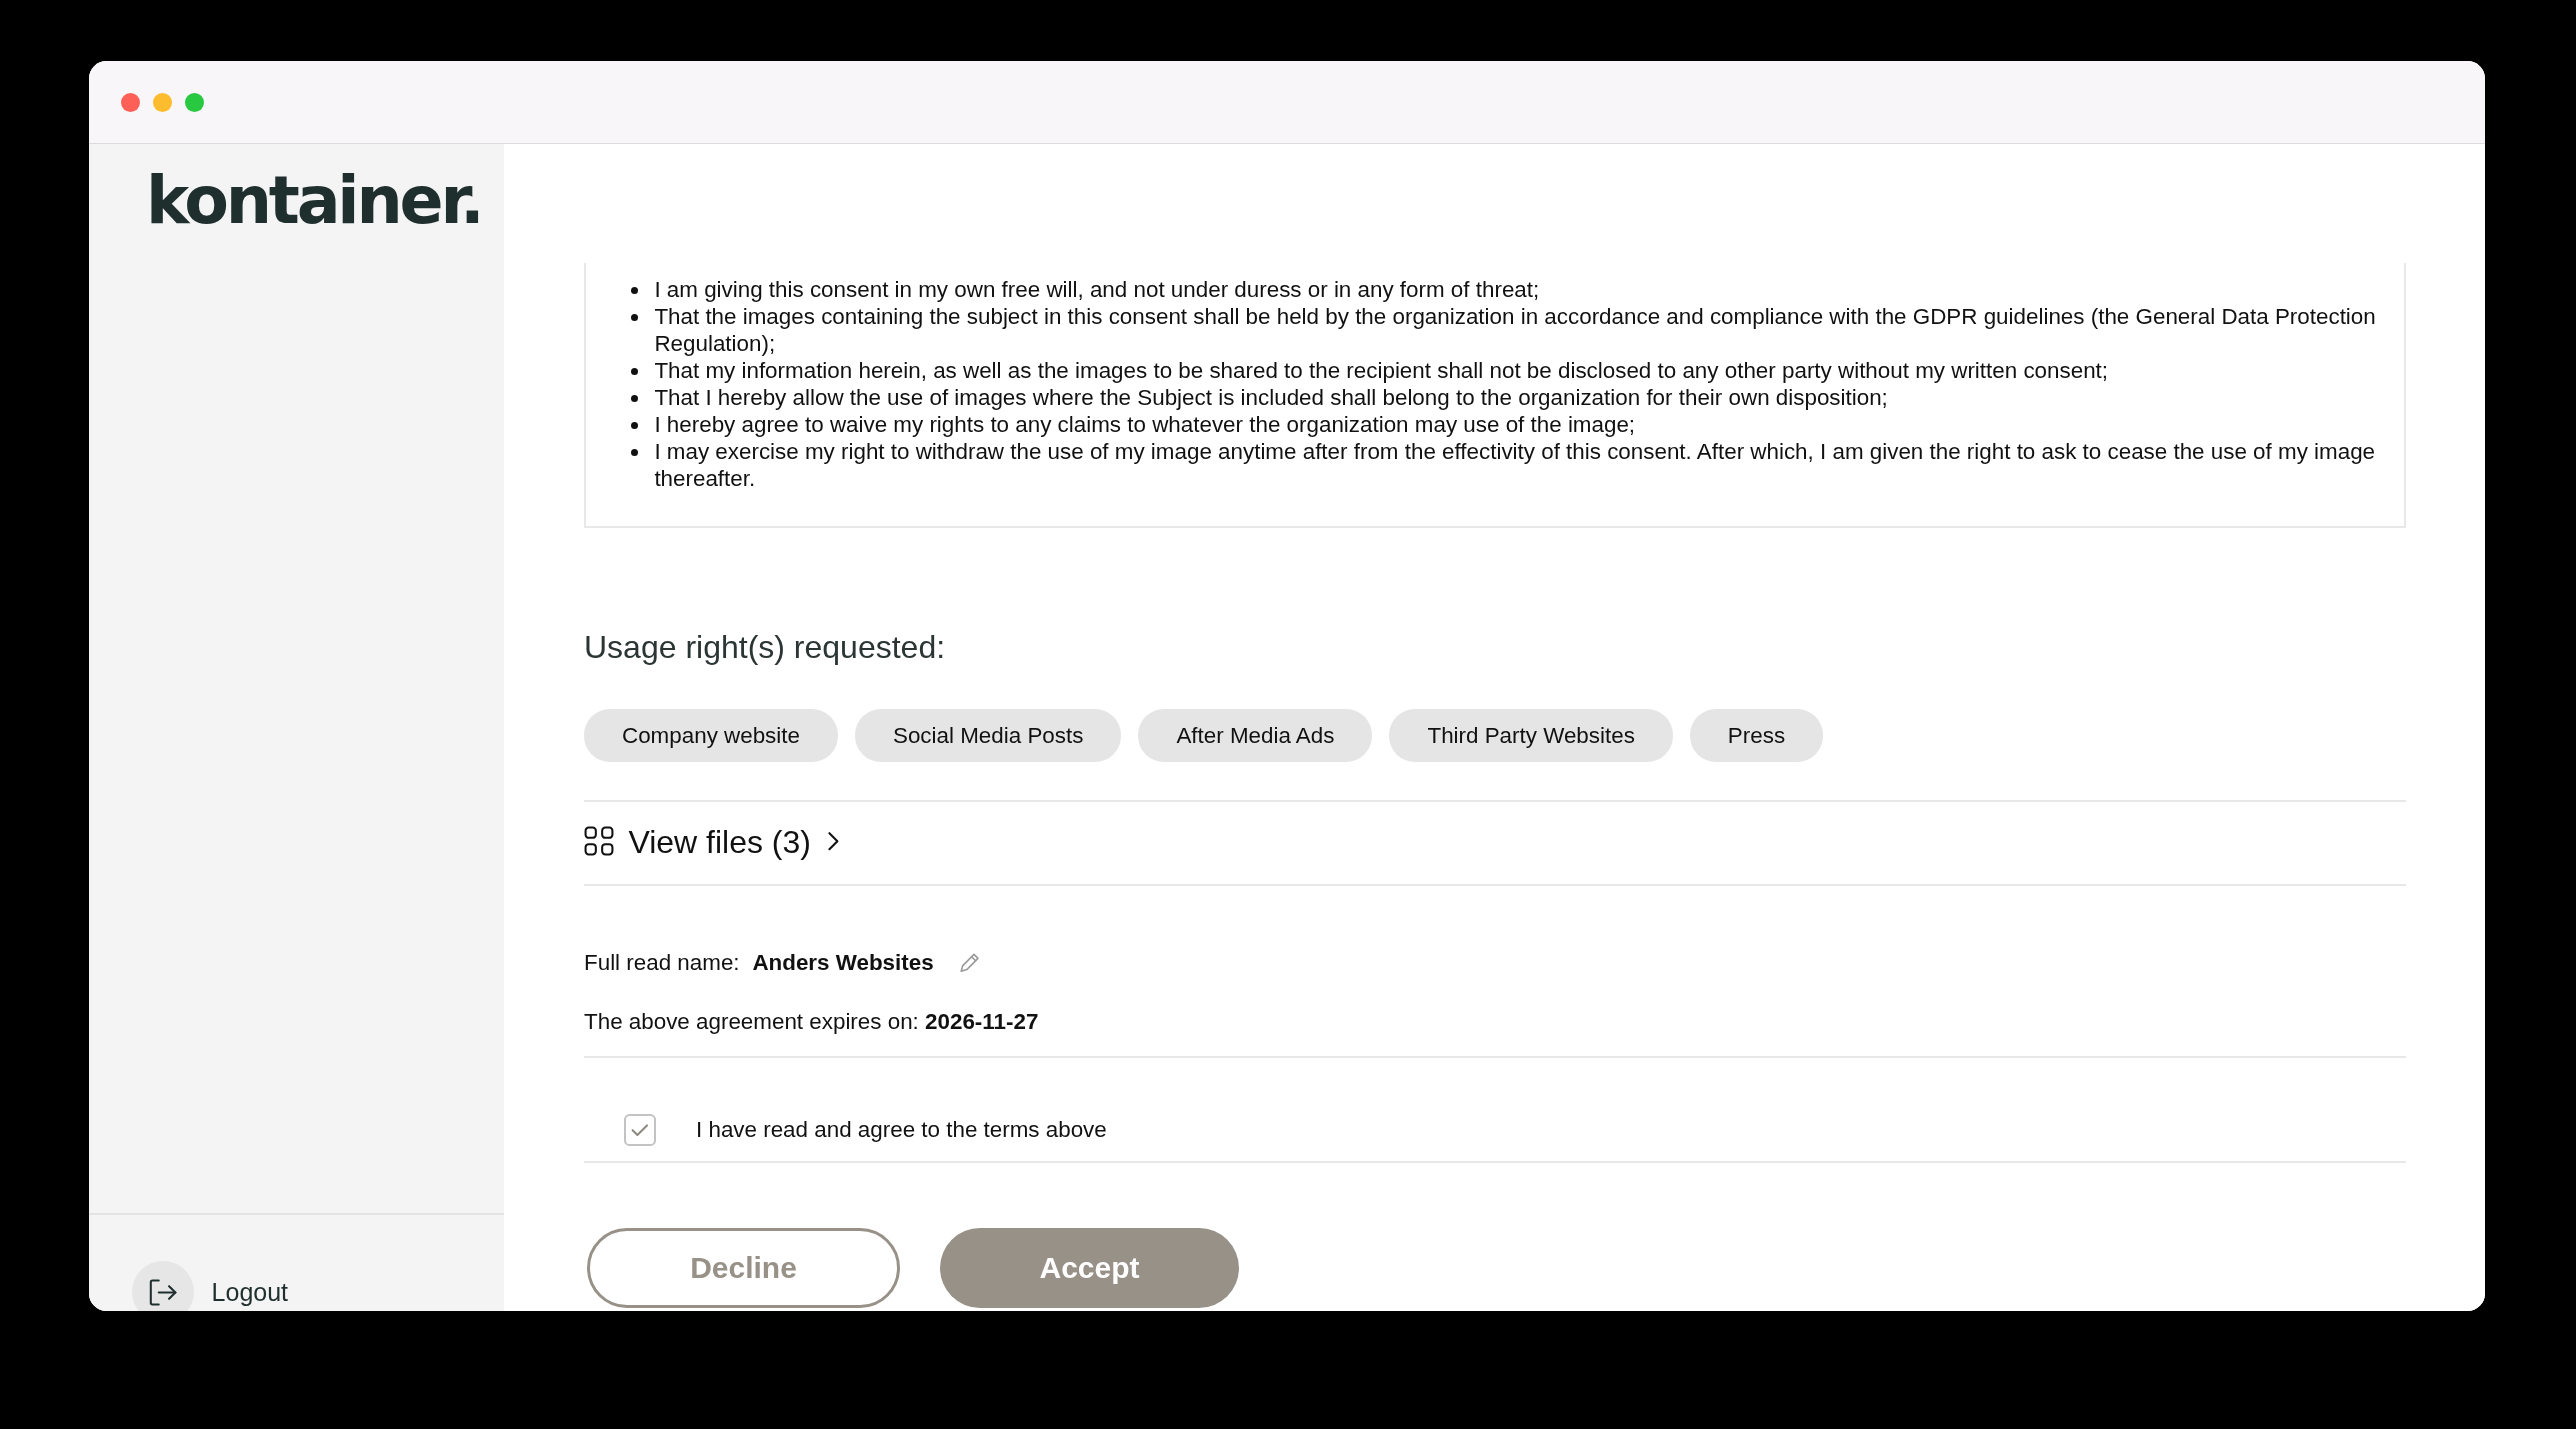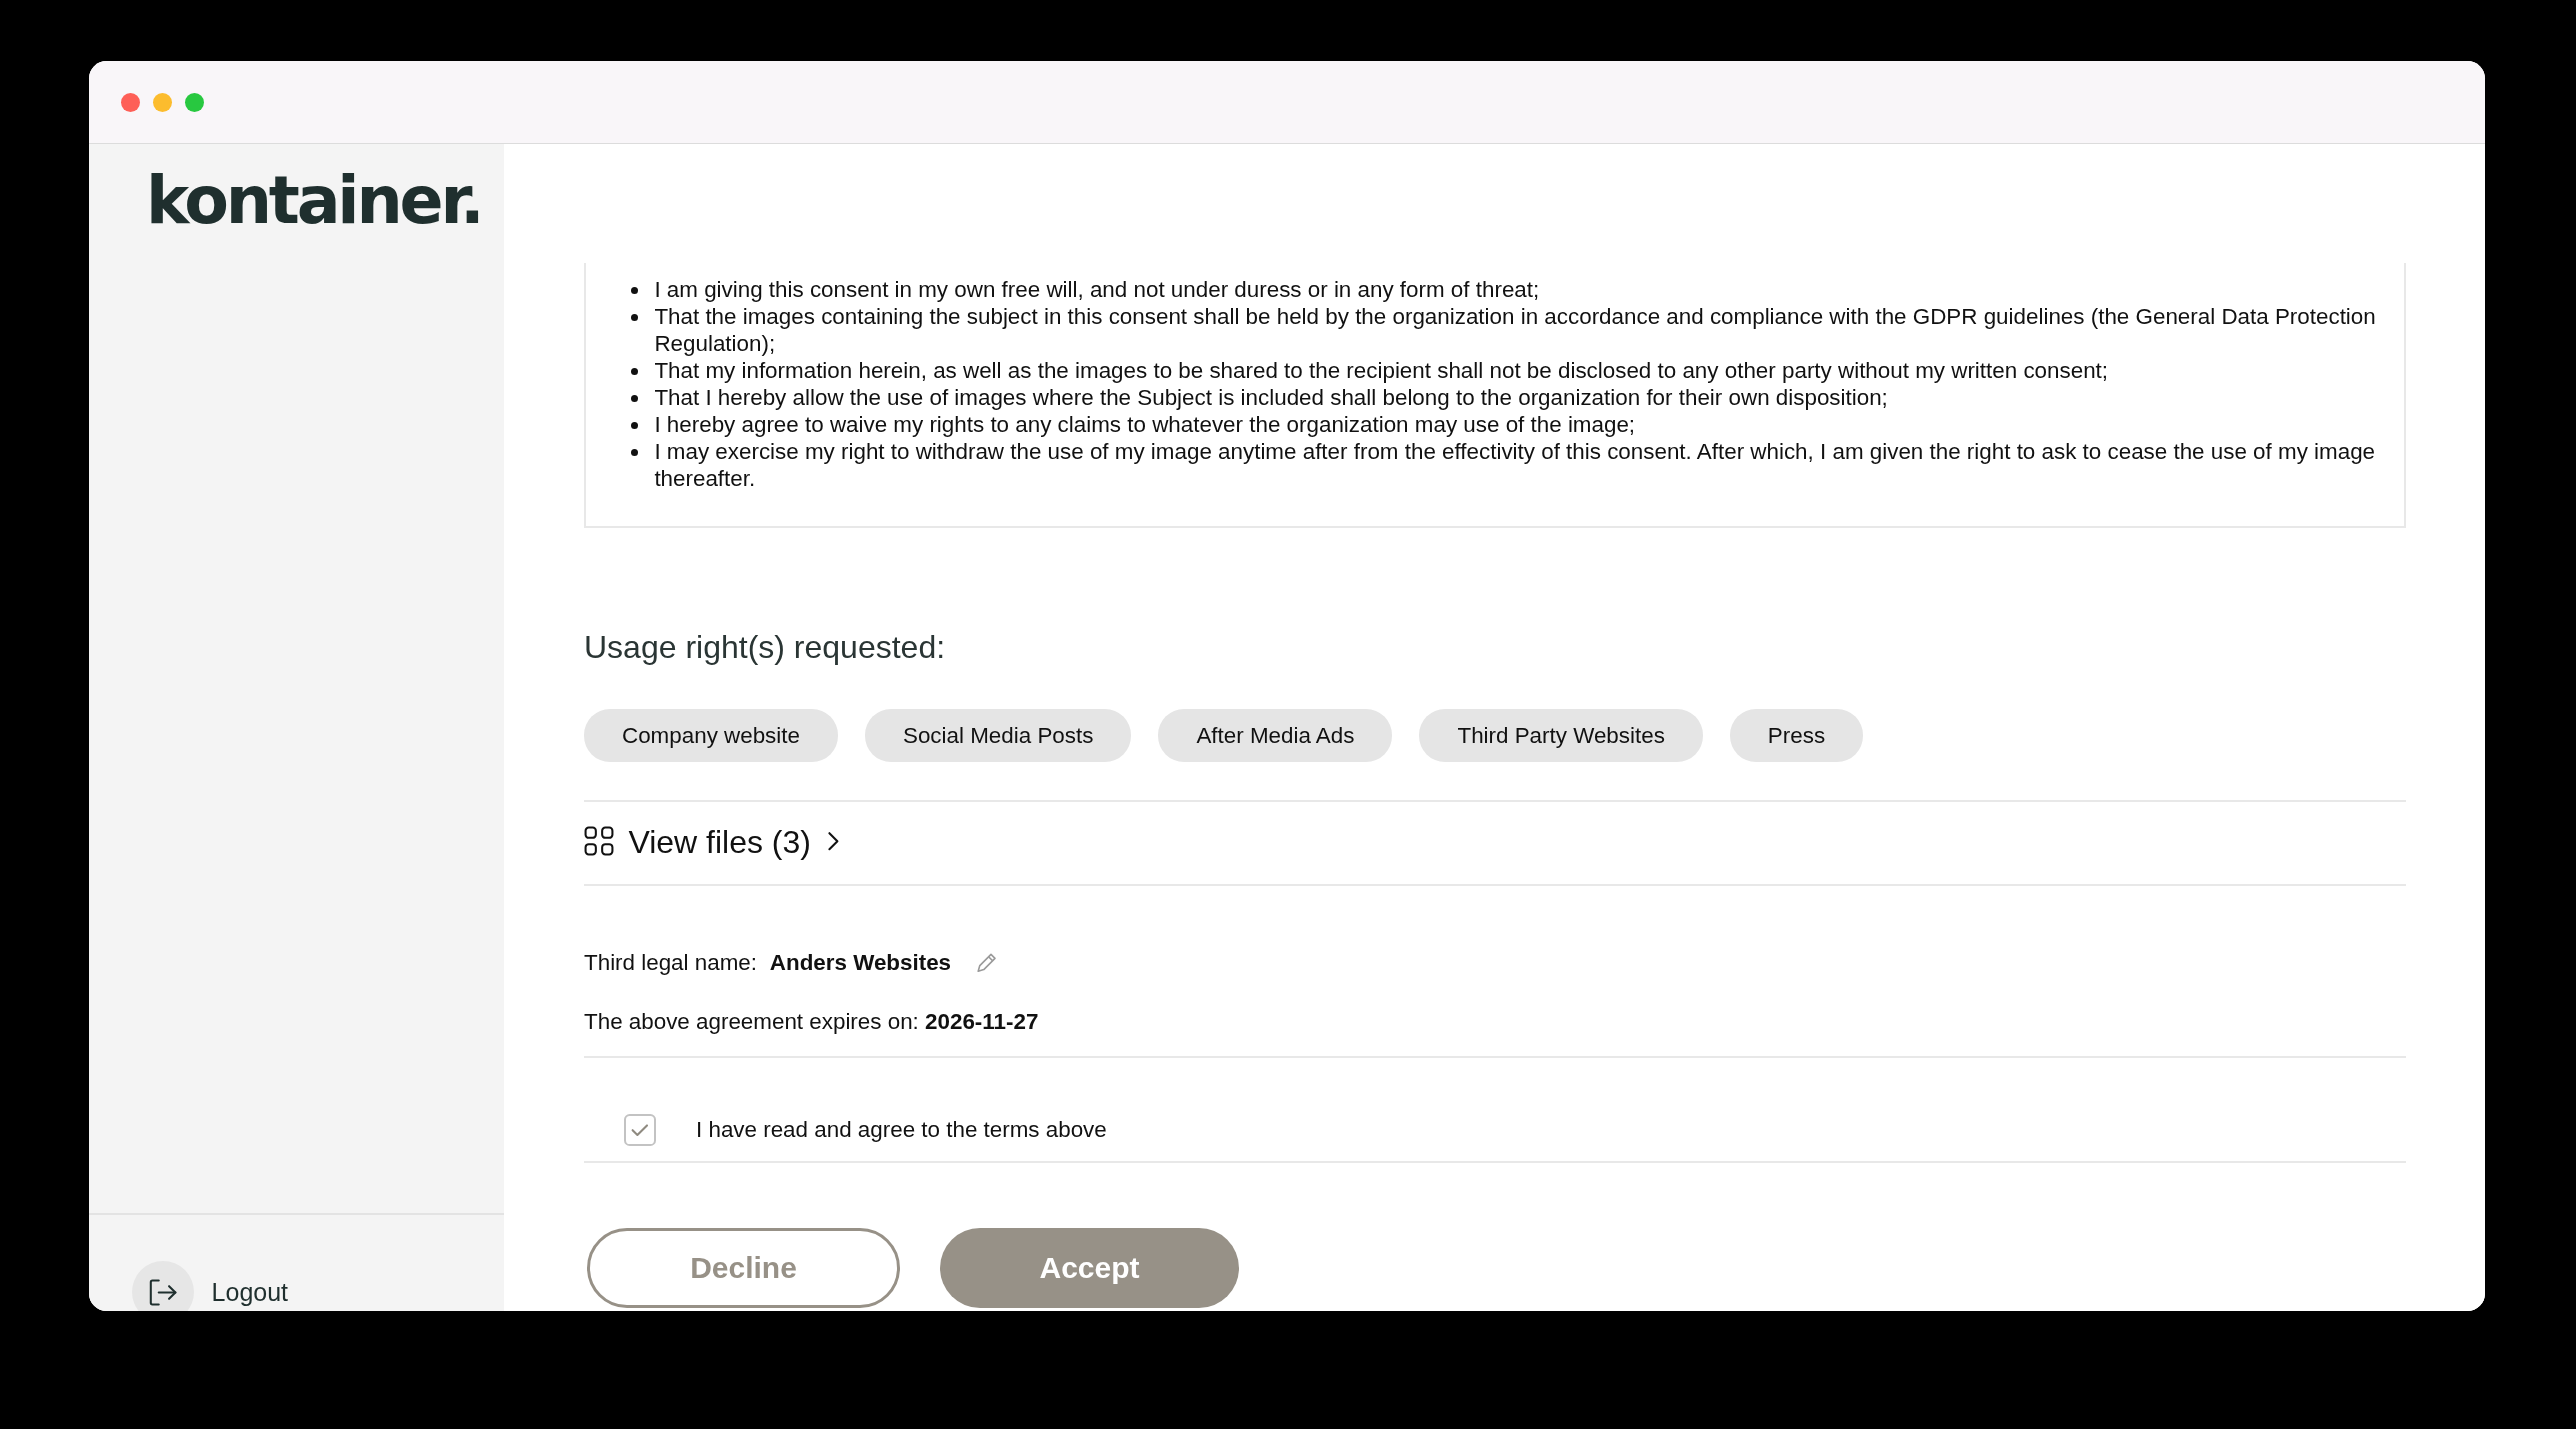--- a/index.html
+++ b/index.html
@@ -149,21 +149,21 @@
       margin: 0;
       font-size: 32px;
       font-weight: normal;
       color: #2a3534;
     }
     .chips {
       position: absolute;
       left: 80px;
       top: 565px;
       display: flex;
-      gap: 27px;
+      gap: 17px;
     }
     .chip {
       height: 53px;
       padding: 0 38px;
       border-radius: 26px;
       background: #e5e5e5;
       display: flex;
       align-items: center;
       font-size: 22.4px;
       color: #111111;
@@ -332,21 +332,21 @@
       <span class="chev">
         <svg width="12.8" height="22.4" viewBox="0 0 16 28" fill="none" stroke="#111111" stroke-width="2.6" stroke-linecap="round" stroke-linejoin="round">
           <path d="M3 4 L13 14 L3 24"></path>
         </svg>
       </span>
     </div>
 
     <div class="divider" style="top:740px;"></div>
 
     <div class="legal-row">
-      <span>Third legal name:</span>
+      <span>Full read name:</span>
       <span class="legal-name">Anders Websites</span>
       <span class="edit-icon">
         <svg width="22.4" height="22.4" viewBox="0 0 28 28" fill="none" stroke="#9a9a9a" stroke-width="2" stroke-linejoin="round">
           <path d="M4 24 L6 17 L20 3 L25 8 L11 22 Z"></path>
           <path d="M17 6 L22 11"></path>
         </svg>
       </span>
     </div>
 
     <div class="expiry-row">

